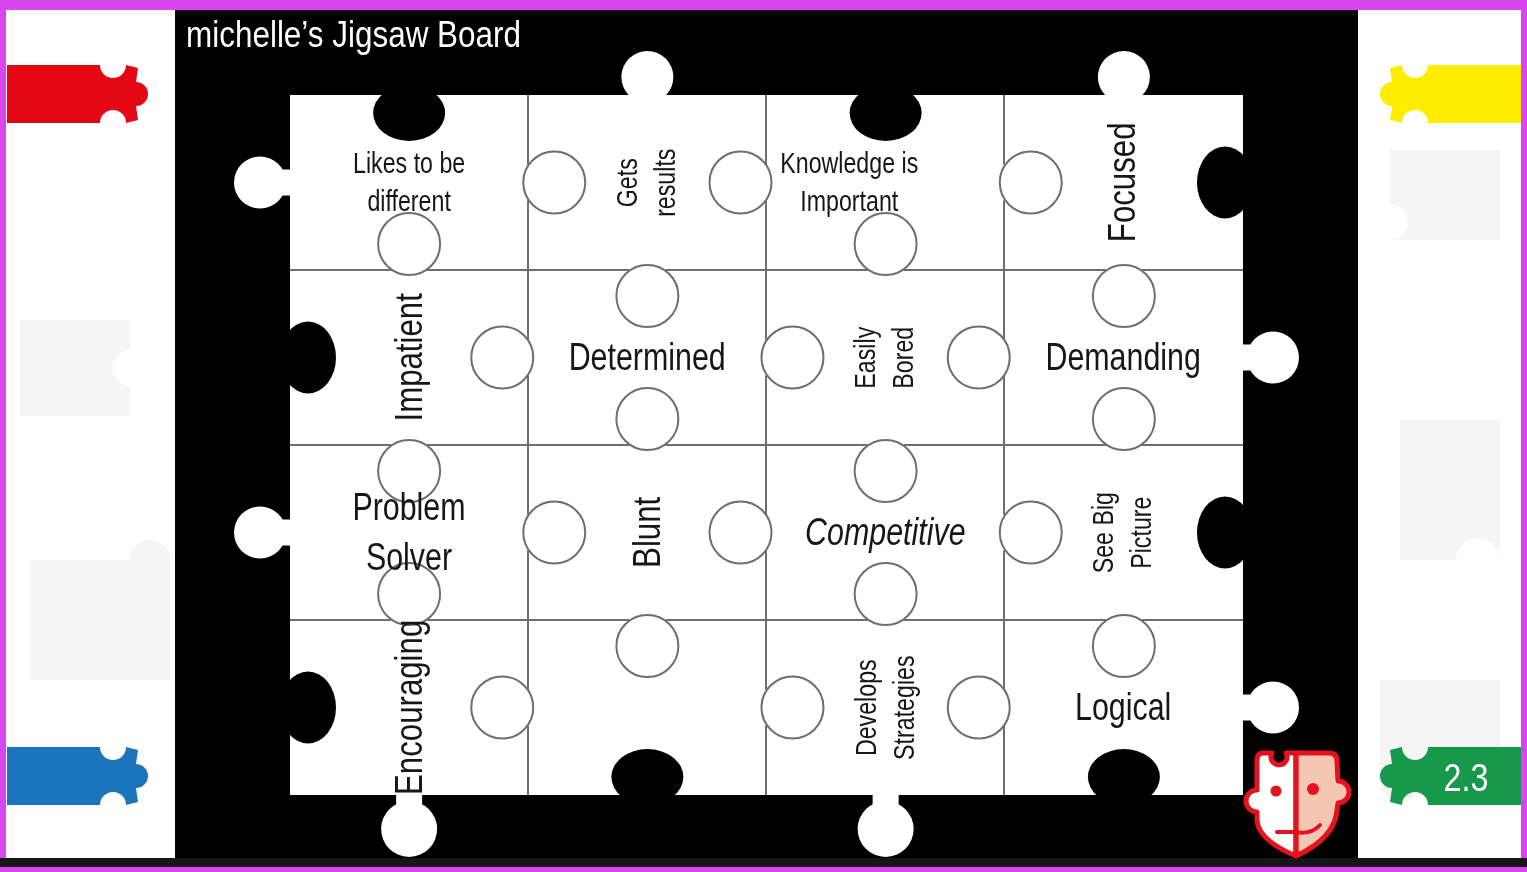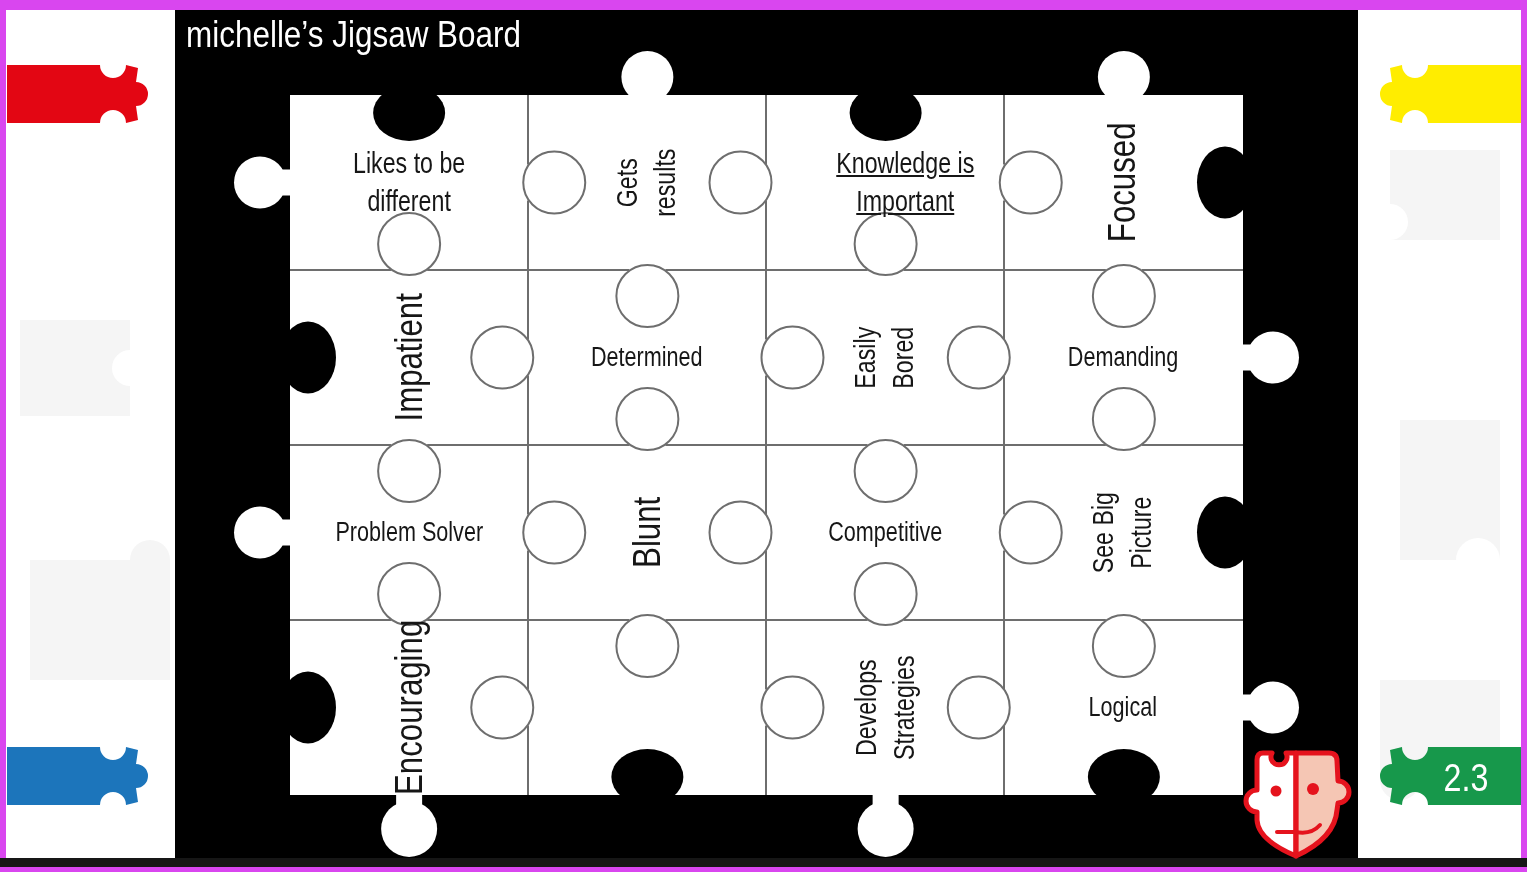--- a/index.html
+++ b/index.html
@@ -6,21 +6,21 @@
   .stage{position:relative;width:1527px;height:872px;overflow:hidden;
          font-family:"Liberation Sans","DejaVu Sans",sans-serif;background:#d946ef;}
   .stage svg{position:absolute;left:0;top:0;}
   .title{position:absolute;left:186px;top:14px;color:#fff;font-size:37px;
          transform:scaleX(.85);transform-origin:left center;white-space:nowrap;}
   .cell{position:absolute;width:238px;height:175px;display:flex;align-items:center;
         justify-content:center;color:#161616;text-align:center;line-height:1.3;}
   .cell .inner{transform:scaleX(.8);}
   .cell.rot .inner{transform:rotate(-90deg) scaleX(.8);white-space:nowrap;}
   .cell span{display:block;}
-  .f1{font-size:27px;}
+  .f1{font-size:38px;}
   .f2{font-size:29px;}
   .fr{font-size:39px;}
   .badge{position:absolute;left:1428px;top:757px;width:76px;text-align:center;
          color:#fff;font-size:38px;transform:scaleX(.85);}
 </style>
 </head>
 <body>
 
 <div class="stage">
 
@@ -149,21 +149,21 @@
         <span>Likes to be</span>
         <span>different</span>
       </div>
     </div>
   <div class="cell rot f2" style="left:528px;top:95px;">
       <div class="inner">
         <span>Gets</span>
         <span>results</span>
       </div>
     </div>
-  <div class="cell f2" style="left:786px;top:95px;text-decoration:underline;">
+  <div class="cell f2" style="left:730px;top:95px;">
       <div class="inner">
         <span>Knowledge is</span>
         <span>Important</span>
       </div>
     </div>
   <div class="cell rot fr" style="left:1004px;top:95px;">
       <div class="inner">
         <span>Focused</span>
       </div>
     </div>
@@ -193,21 +193,21 @@
   <div class="cell f1" style="left:1004px;top:270px;">
       <div class="inner">
         <span>Demanding</span>
       </div>
     </div>
   <div class="cell rot fr" style="left:528px;top:445px;">
       <div class="inner">
         <span>Blunt</span>
       </div>
     </div>
-  <div class="cell f1" style="left:766px;top:445px;">
+  <div class="cell f1" style="left:766px;top:445px;font-style:italic;">
       <div class="inner">
         <span>Competitive</span>
       </div>
     </div>
   <div class="cell rot f2" style="left:1004px;top:445px;">
       <div class="inner">
         <span>See Big</span>
         <span>Picture</span>
       </div>
     </div>

